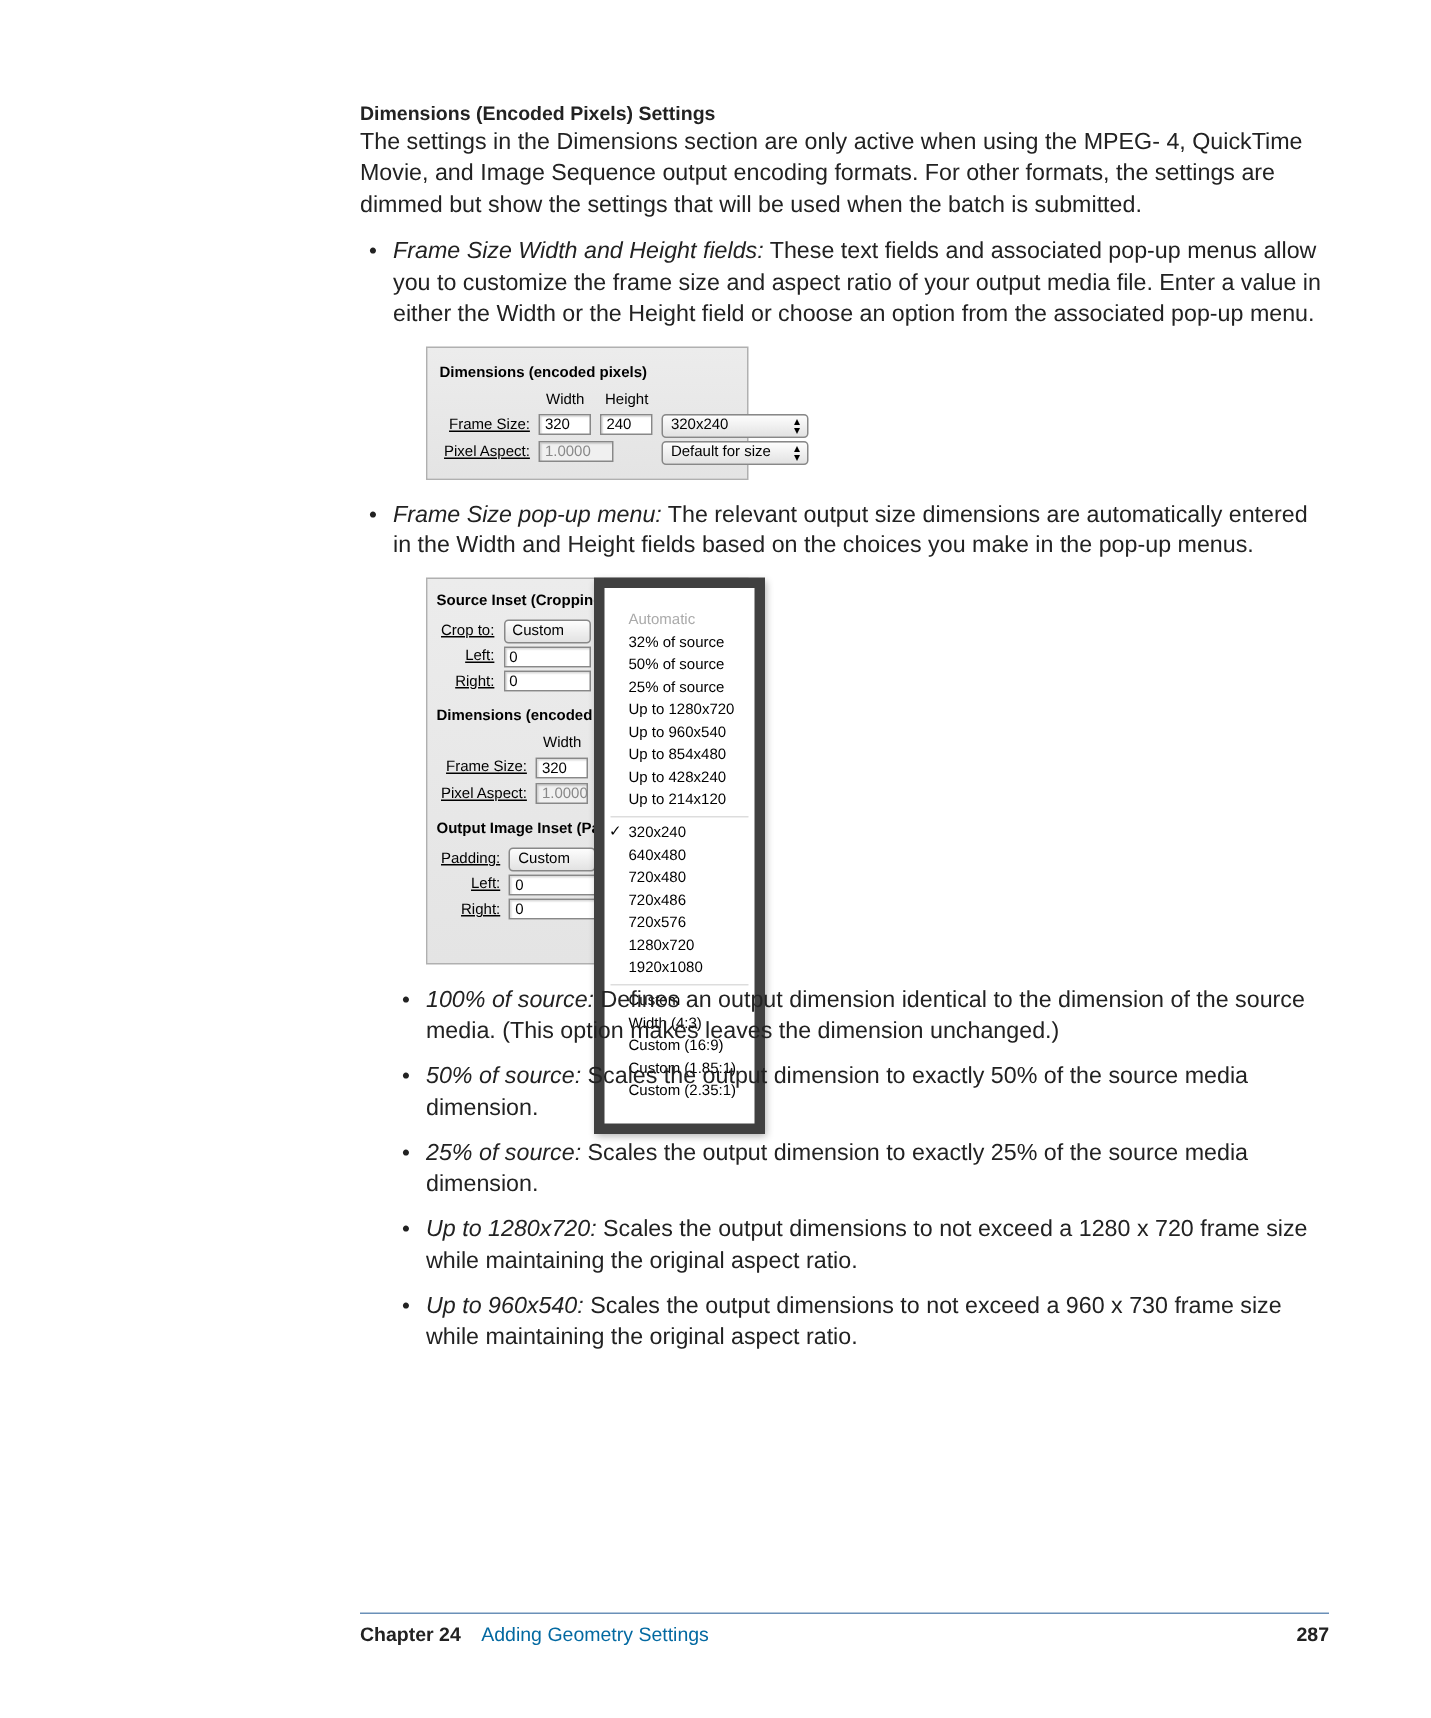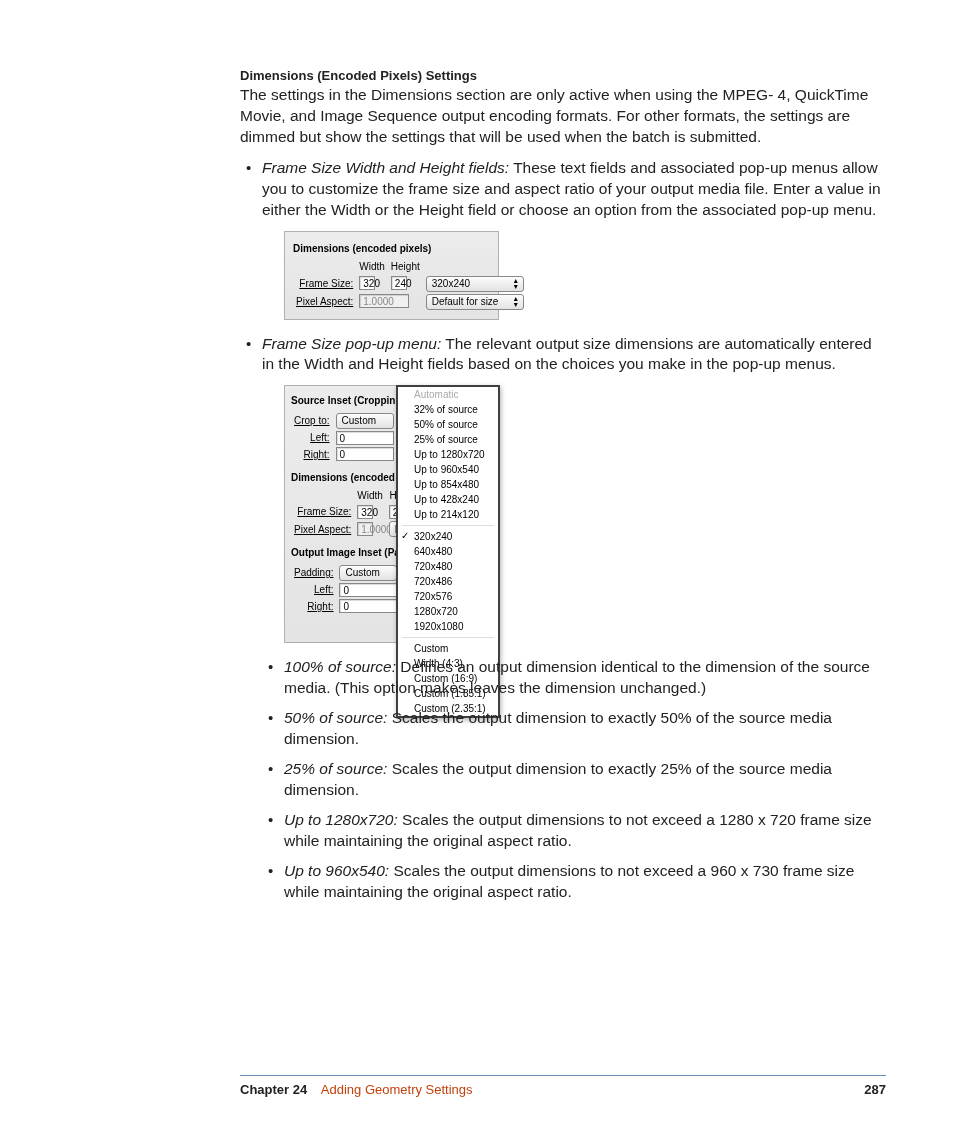--- a/index.html
+++ b/index.html
@@ -94,21 +94,21 @@
     background: #fff;
     border: 1px solid #888;
     height: 14px;
     line-height: 14px;
     padding: 0 3px;
     font-size: 10px;
     box-sizing: border-box;
     box-shadow: inset 1px 1px 1px rgba(0,0,0,0.15);
   }
   .inp.dim { background: #f0f0f0; color: #888; }
-  .w34 { width: 16px; }
+  .w34 { width: 35px; }
   .w50 { width: 50px; }
   .popup {
     display: inline-flex;
     align-items: center;
     background: linear-gradient(#fdfdfd,#e2e2e2);
     border: 1px solid #888;
     border-radius: 3px;
     height: 16px;
     padding: 0 3px 0 5px;
     font-size: 10px;
@@ -135,24 +135,24 @@
     width: 215px;
     height: 258px;
     padding: 4px 6px 6px 6px;
   }
   .dropdown {
     position: absolute;
     top: 0;
     left: 112px;
     width: 100px;
     background: #fff;
-    border: 2px solid #404040;
+    border: 7px solid #404040;
     box-shadow: 1px 2px 5px rgba(0,0,0,0.3);
     font-size: 10px;
-    padding: 0 0;
+    padding: 14px 0;
   }
   .dropdown .ditem {
     padding: 1px 6px 1px 16px;
     position: relative;
     line-height: 13px;
     color: #000;
   }
   .dropdown .ditem.dim { color: #aaa; }
   .dropdown .ditem.checked::before {
     content: "✓";
@@ -179,21 +179,21 @@
   .footer .rule {
     border-top: 1px solid #6a90b8;
     margin-bottom: 6px;
   }
   .footer-row {
     display: flex;
     justify-content: space-between;
     align-items: baseline;
   }
   .chap { font-weight: 700; }
-  .chaptitle { color: #c2410c; margin-left: 10px; }
+  .chaptitle { color: #0369a1; margin-left: 10px; }
   .pgnum { font-weight: 700; }
 </style>
 </head>
 <body>
 
 <div class="page">
   <div class="heading">Dimensions (Encoded Pixels) Settings</div>
   <p class="para">The settings in the Dimensions section are only active when using the MPEG- 4, QuickTime Movie, and Image Sequence output encoding formats. For other formats, the settings are dimmed but show the settings that will be used when the batch is submitted.</p>
 
   <ul class="outer">

